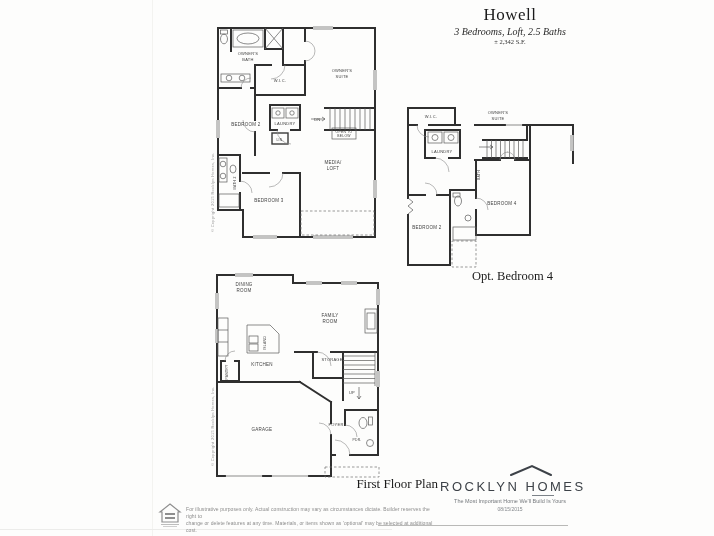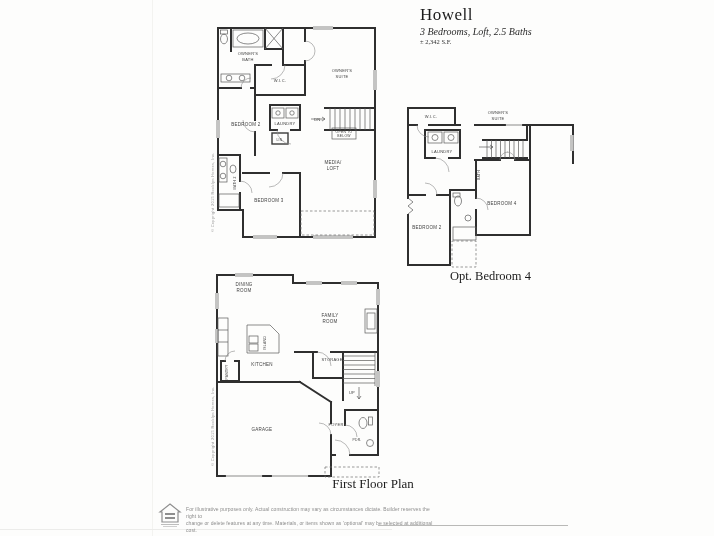--- a/index.html
+++ b/index.html
@@ -1,26 +1,26 @@
 <!DOCTYPE html>
 <html><head>
 <meta charset="utf-8">
 <style>
   html,body{margin:0;padding:0;}
   body{background:#ffffff;font-family:"Liberation Sans",sans-serif;}
   .page{position:relative;width:714px;height:536px;background:#fdfdfc;overflow:hidden;}
   .scan-v{position:absolute;left:152px;top:0;width:1px;height:536px;background:#f3f3f0;}
   .scan-h{position:absolute;left:0;top:529px;width:392px;height:1px;background:#ececea;}
 
-  .title-block{position:absolute;left:420px;top:5px;width:180px;text-align:left;color:#1d1d1d;}
+  .title-block{position:absolute;left:420px;top:5px;width:180px;text-align:center;color:#1d1d1d;}
   .title-name{font-family:"Liberation Serif",serif;font-size:17px;letter-spacing:.5px;color:#1b1b1b;}
   .title-sub{font-family:"Liberation Serif",serif;font-style:italic;font-size:10px;margin-top:1px;color:#2a2a2a;}
   .title-sqft{font-family:"Liberation Serif",serif;font-size:6.5px;margin-top:1px;color:#333;}
 
-  .plan-caption{position:absolute;font-family:"Liberation Serif",serif;color:#1a1a1a;text-align:center;}
+  .plan-caption{position:absolute;font-family:"Liberation Serif",serif;color:#1a1a1a;text-align:right;}
   .cap-first{left:308px;top:476px;width:130px;font-size:13px;}
   .cap-opt{left:428px;top:269px;width:125px;font-size:12.5px;}
 
   svg{position:absolute;overflow:visible;}
   .walls{stroke:#2f2f2f;stroke-width:2;fill:none;stroke-linecap:square;}
   .walls-med{stroke:#3a3a3a;stroke-width:1.4;fill:none;}
   .thin{stroke:#5a5a5a;stroke-width:.7;fill:none;}
   .door{stroke:#8a8a8a;stroke-width:.6;fill:none;}
   .dash{stroke:#6d6d6d;stroke-width:.7;fill:none;stroke-dasharray:2.5,2;}
   .winfill{fill:#fdfdfc;stroke:none;}
@@ -255,14 +255,23 @@
     <rect x="7" y="11" width="10" height="2" fill="#8f8f8f"></rect>
     <rect x="7" y="15" width="10" height="2" fill="#8f8f8f"></rect>
     <rect x="3" y="22" width="18" height="1" fill="#bdbdbd"></rect>
     <rect x="5" y="24" width="14" height="1" fill="#cfcfcf"></rect>
   </svg>
   <div class="footer-disc">
     <div>For illustrative purposes only. Actual construction may vary as circumstances dictate. Builder reserves the right to</div>
     <div>change or delete features at any time. Materials, or items shown as 'optional' may be selected at additional cost.</div>
   </div>
 
+  <div class="brand-block">
+    <svg style="position:static;display:block;margin:0 auto 0 68px;" width="46" height="13" viewBox="0 0 46 13">
+      <path d="M3,11 L24,2 L43,11" fill="none" stroke="#3d4248" stroke-width="2" stroke-linecap="round"></path>
+    </svg>
+    <div class="brand-name">ROCKLYN HOMES</div>
+    <div class="brand-underline"></div>
+    <div class="brand-tagline">The Most Important Home We'll Build Is Yours</div>
+    <div class="brand-date">08/15/2015</div>
+  </div>
   <div class="brand-rule"></div>
 </div>
 
 </body></html>

